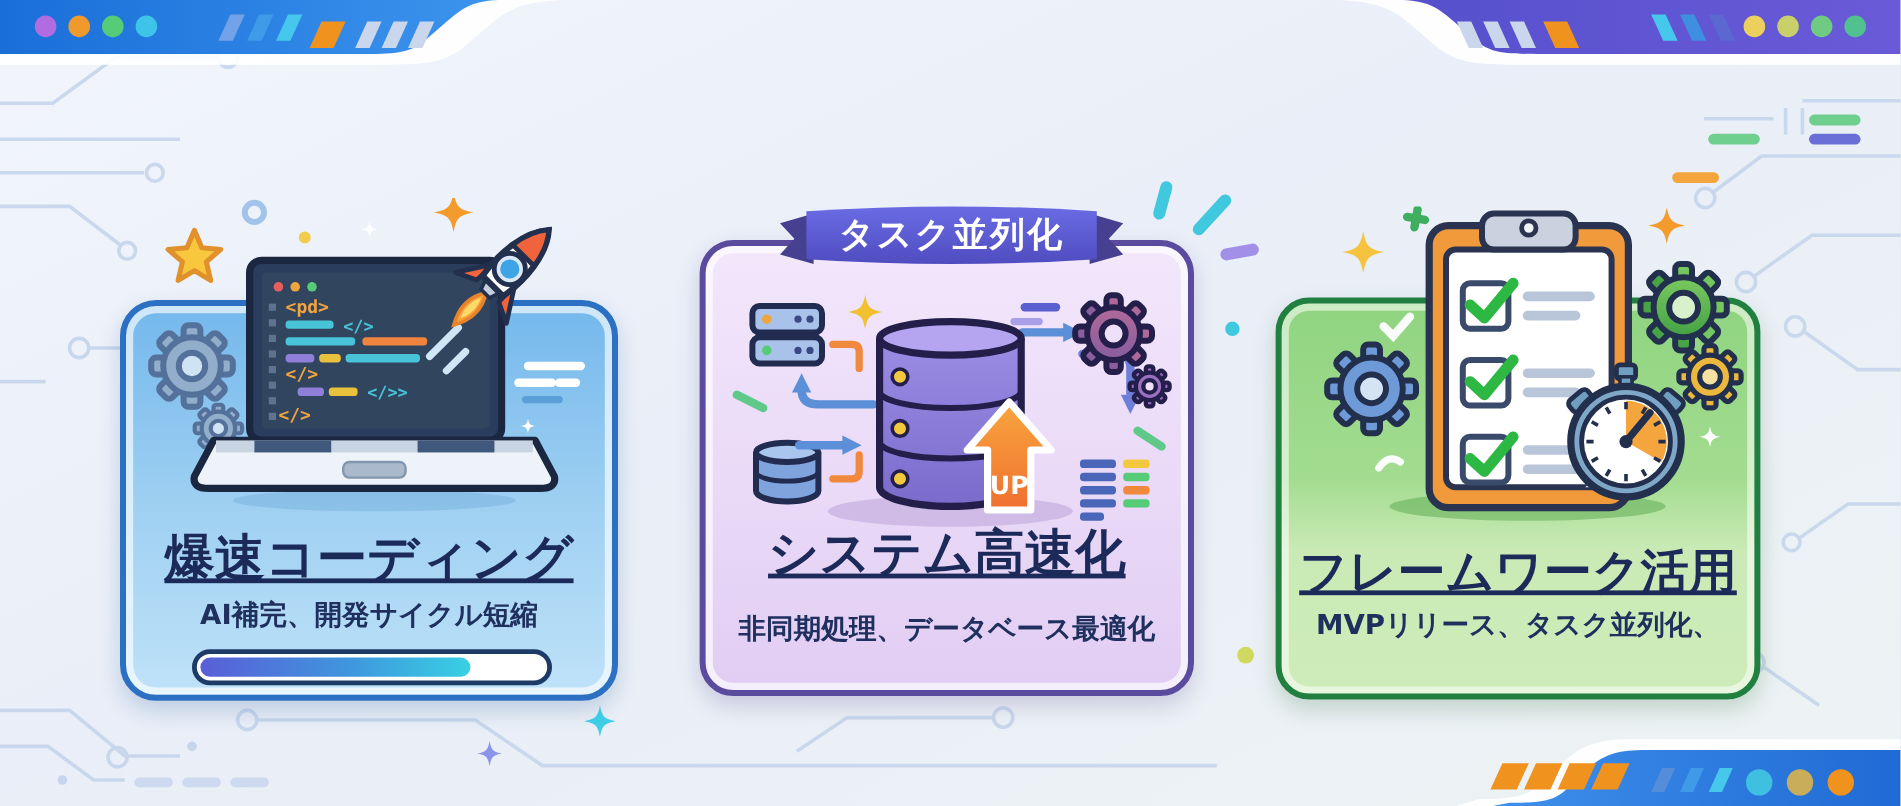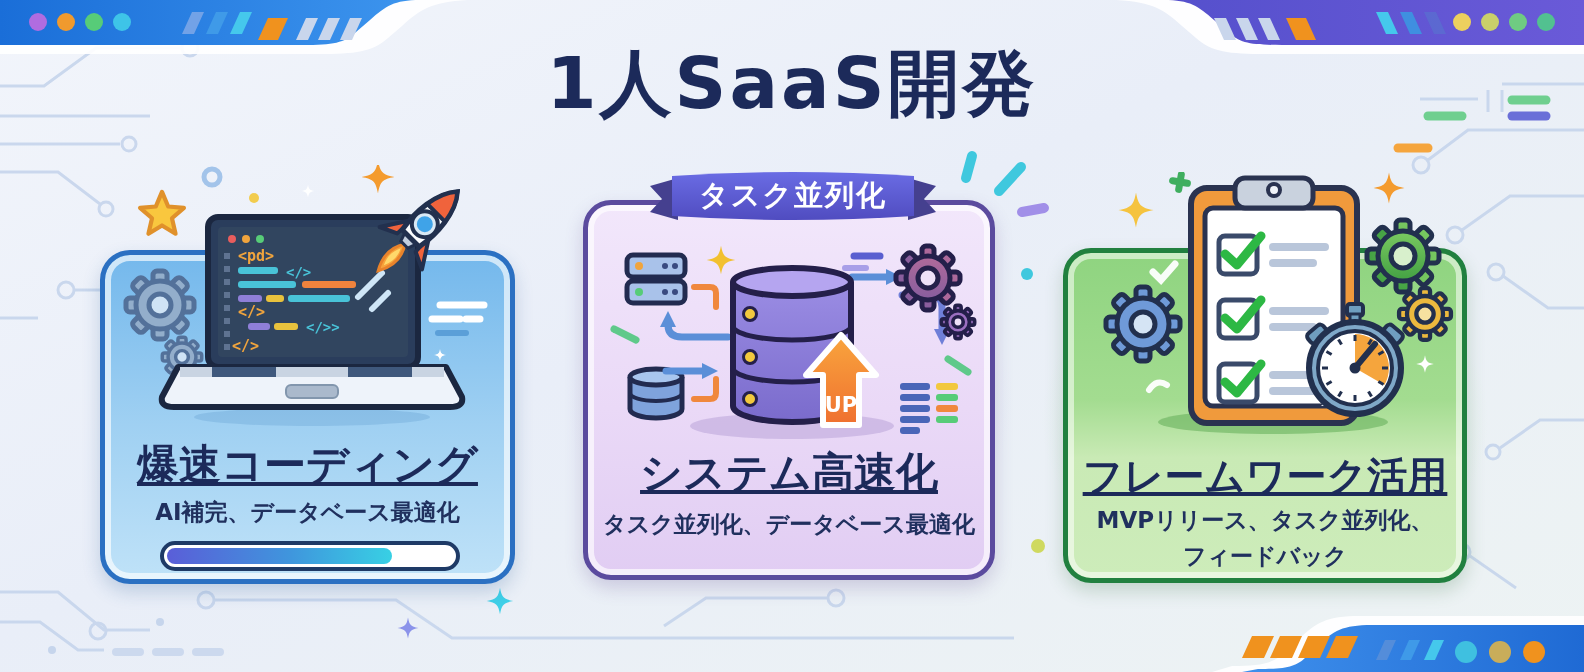--- a/index.html
+++ b/index.html
@@ -34,21 +34,21 @@
   .card-right{
     left:1063px;top:248px;width:404px;height:335px;border-radius:28px;
     border:5px solid #21803f;
     background:linear-gradient(180deg,#8fd480 0%,#a3dc90 45%,#c9eab5 63%,#cdecba 100%);
     box-shadow:inset 0 0 0 6px rgba(255,255,255,.55), 0 8px 18px rgba(50,110,60,.22);
   }
   .card-title{position:absolute;left:0;width:100%;text-align:center;font-weight:800;color:#1c2a5a;text-decoration:underline;}
   .card-sub{position:absolute;left:0;width:100%;text-align:center;font-weight:700;color:#20305e;}
   .t-left{top:182px;font-size:42px}
   .s-left{top:242px;font-size:23px}
-  .t-mid{top:240px;font-size:42px}
+  .t-mid{top:228px;font-size:42px}
   .s-mid{top:304px;font-size:23px}
   .t-right{top:196px;font-size:40px}
   .s-right1{top:252px;font-size:23px}
   .s-right2{top:288px;font-size:23px}
   .progress-track{
     position:absolute;left:55px;top:286px;width:300px;height:30px;box-sizing:border-box;
     background:#ffffff;border:4px solid #1e3a66;border-radius:16px;
   }
   .progress-fill{
     height:16px;margin:3px;border-radius:9px;width:77%;
@@ -210,39 +210,37 @@
       <path d="M286,52 L295,32 H306 L297,52 Z" fill="#3f9ae8"></path>
       <path d="M310,52 L319,32 H330 L321,52 Z" fill="#45c8ec"></path>
     </g>
     <g>
       <circle cx="352" cy="44" r="11" fill="#3fc0e0"></circle>
       <circle cx="386" cy="44" r="11" fill="#c9ad5a"></circle>
       <circle cx="420" cy="44" r="11" fill="#f0921e"></circle>
     </g>
   </svg>
 
-  <div class="main-title">1人SaaS開発</div>
 
   <div class="card card-left">
     <div class="card-title t-left">爆速コーディング</div>
-    <div class="card-sub s-left">AI補完、データベース最適化</div>
+    <div class="card-sub s-left">AI補完、開発サイクル短縮</div>
     <div class="progress-track">
       <div class="progress-fill" style="width: 77%;"></div>
     </div>
   </div>
 
   <div class="card card-mid">
     <div class="card-title t-mid">システム高速化</div>
-    <div class="card-sub s-mid">タスク並列化、データベース最適化</div>
+    <div class="card-sub s-mid">非同期処理、データベース最適化</div>
   </div>
 
   <div class="card card-right">
     <div class="card-title t-right">フレームワーク活用</div>
     <div class="card-sub s-right1">MVPリリース、タスク並列化、</div>
-    <div class="card-sub s-right2">フィードバック</div>
   </div>
 
   <div class="ribbon">
     <svg width="290" height="58" viewBox="0 0 290 58">
       <polygon points="2,18 30,10 30,52 2,44 14,31" fill="#45408f"></polygon>
       <polygon points="288,18 260,10 260,52 288,44 276,31" fill="#45408f"></polygon>
       <path d="M24,8 Q145,0 266,8 L266,48 Q145,56 24,48 Z" fill="url(#gradBanner)"></path>
     </svg>
     <div class="ribbon-label">タスク並列化</div>
   </div>

